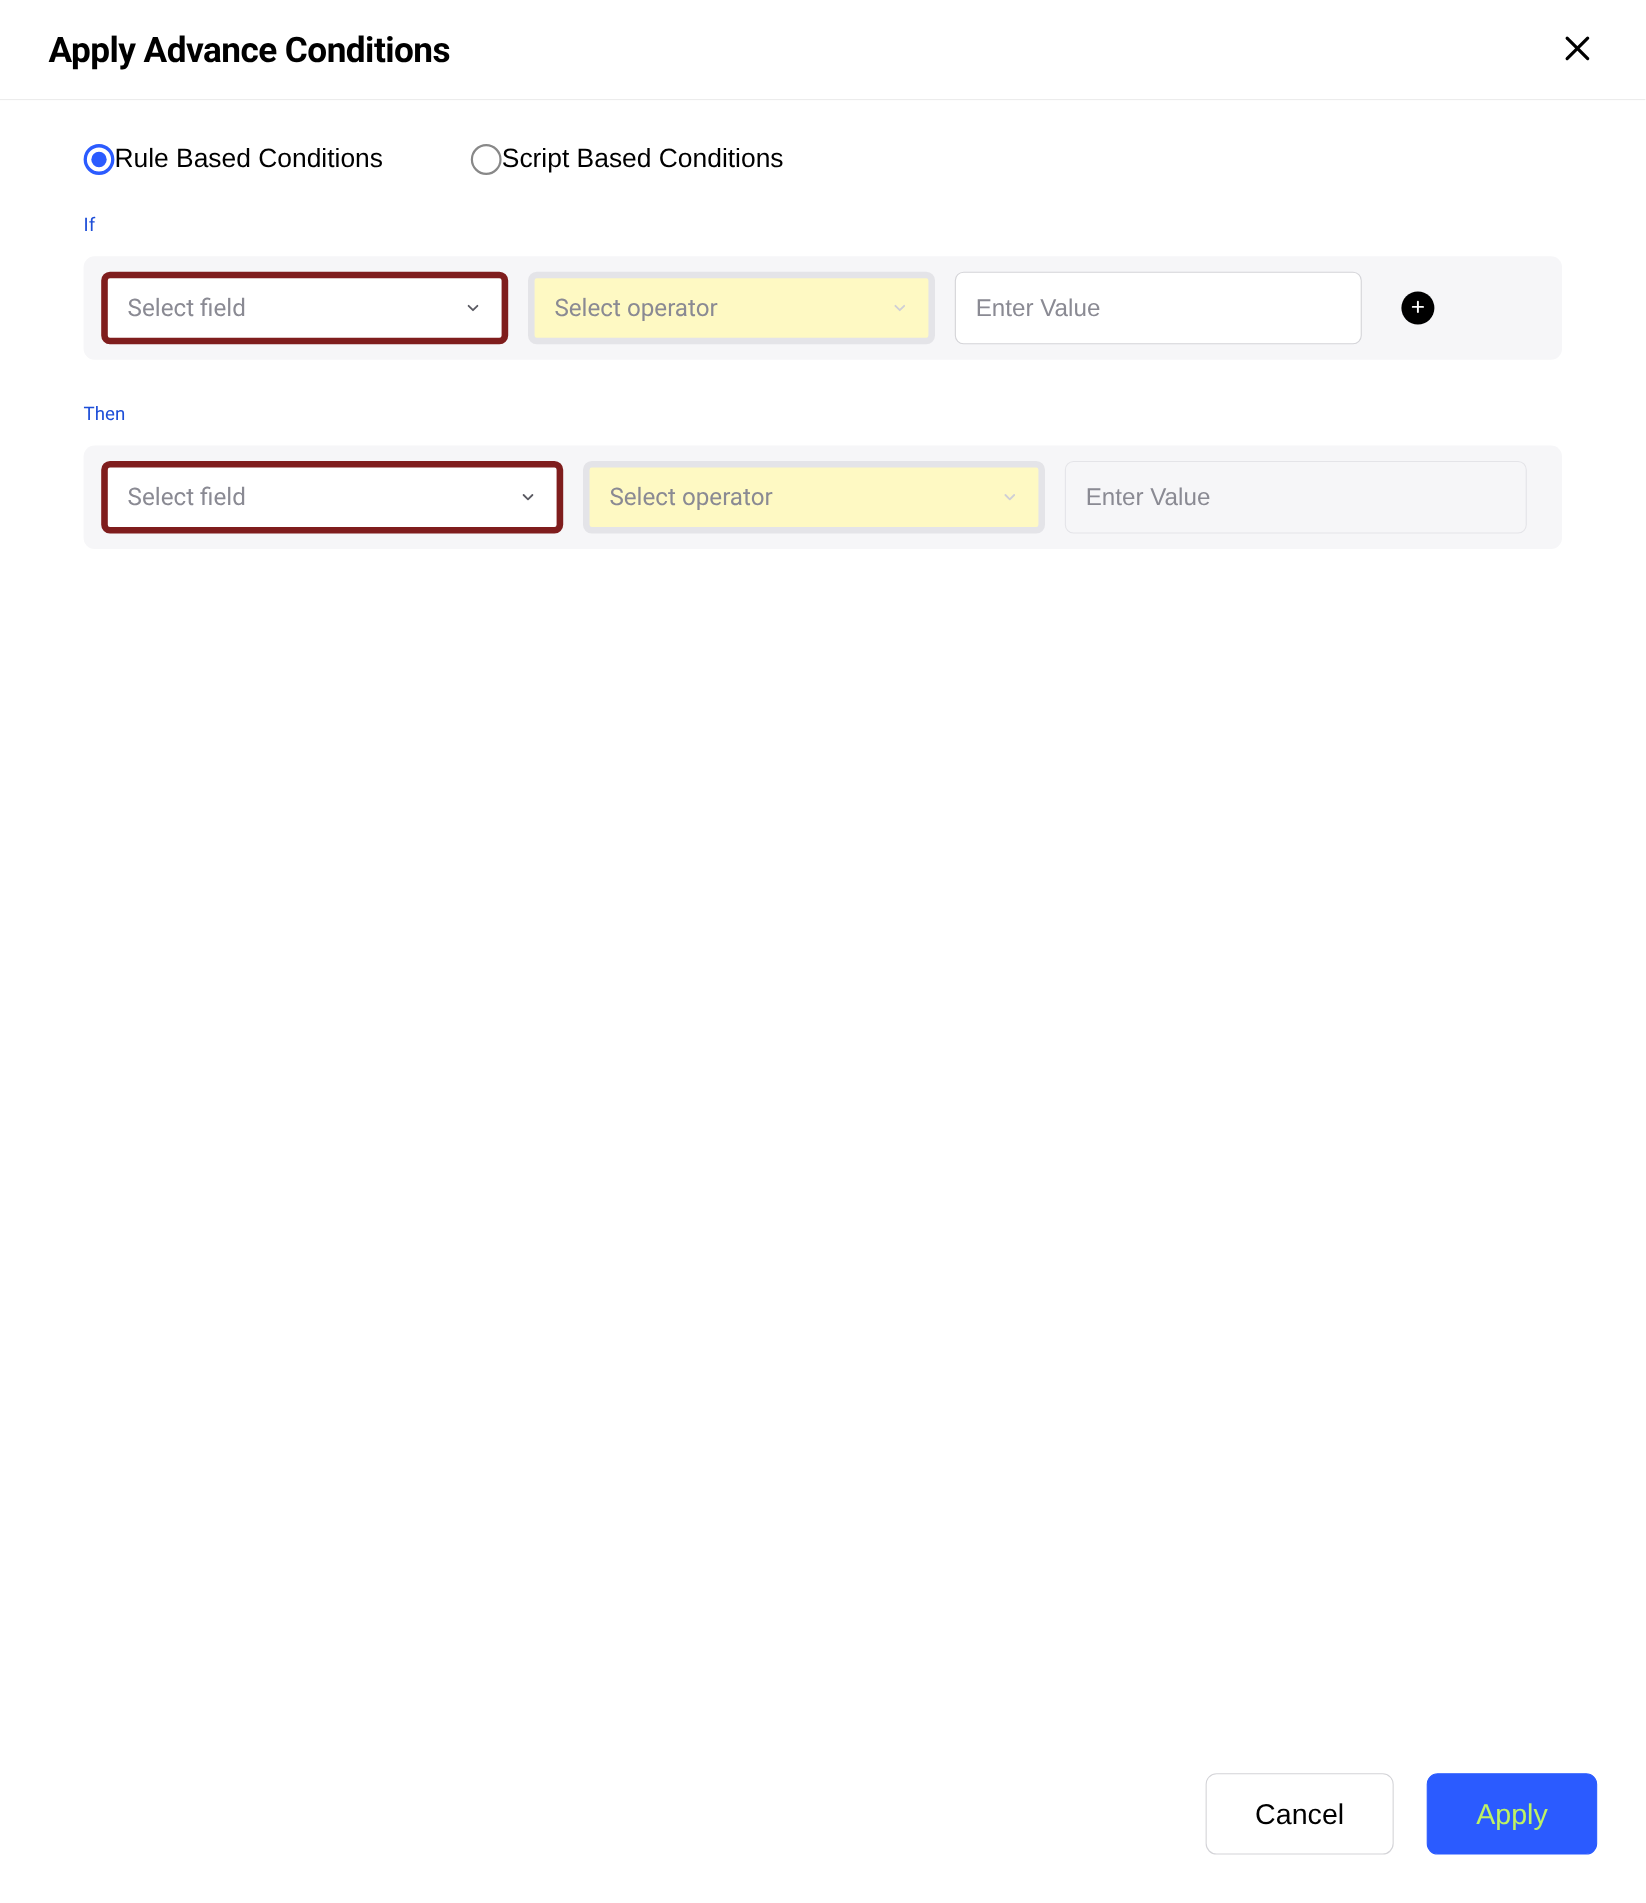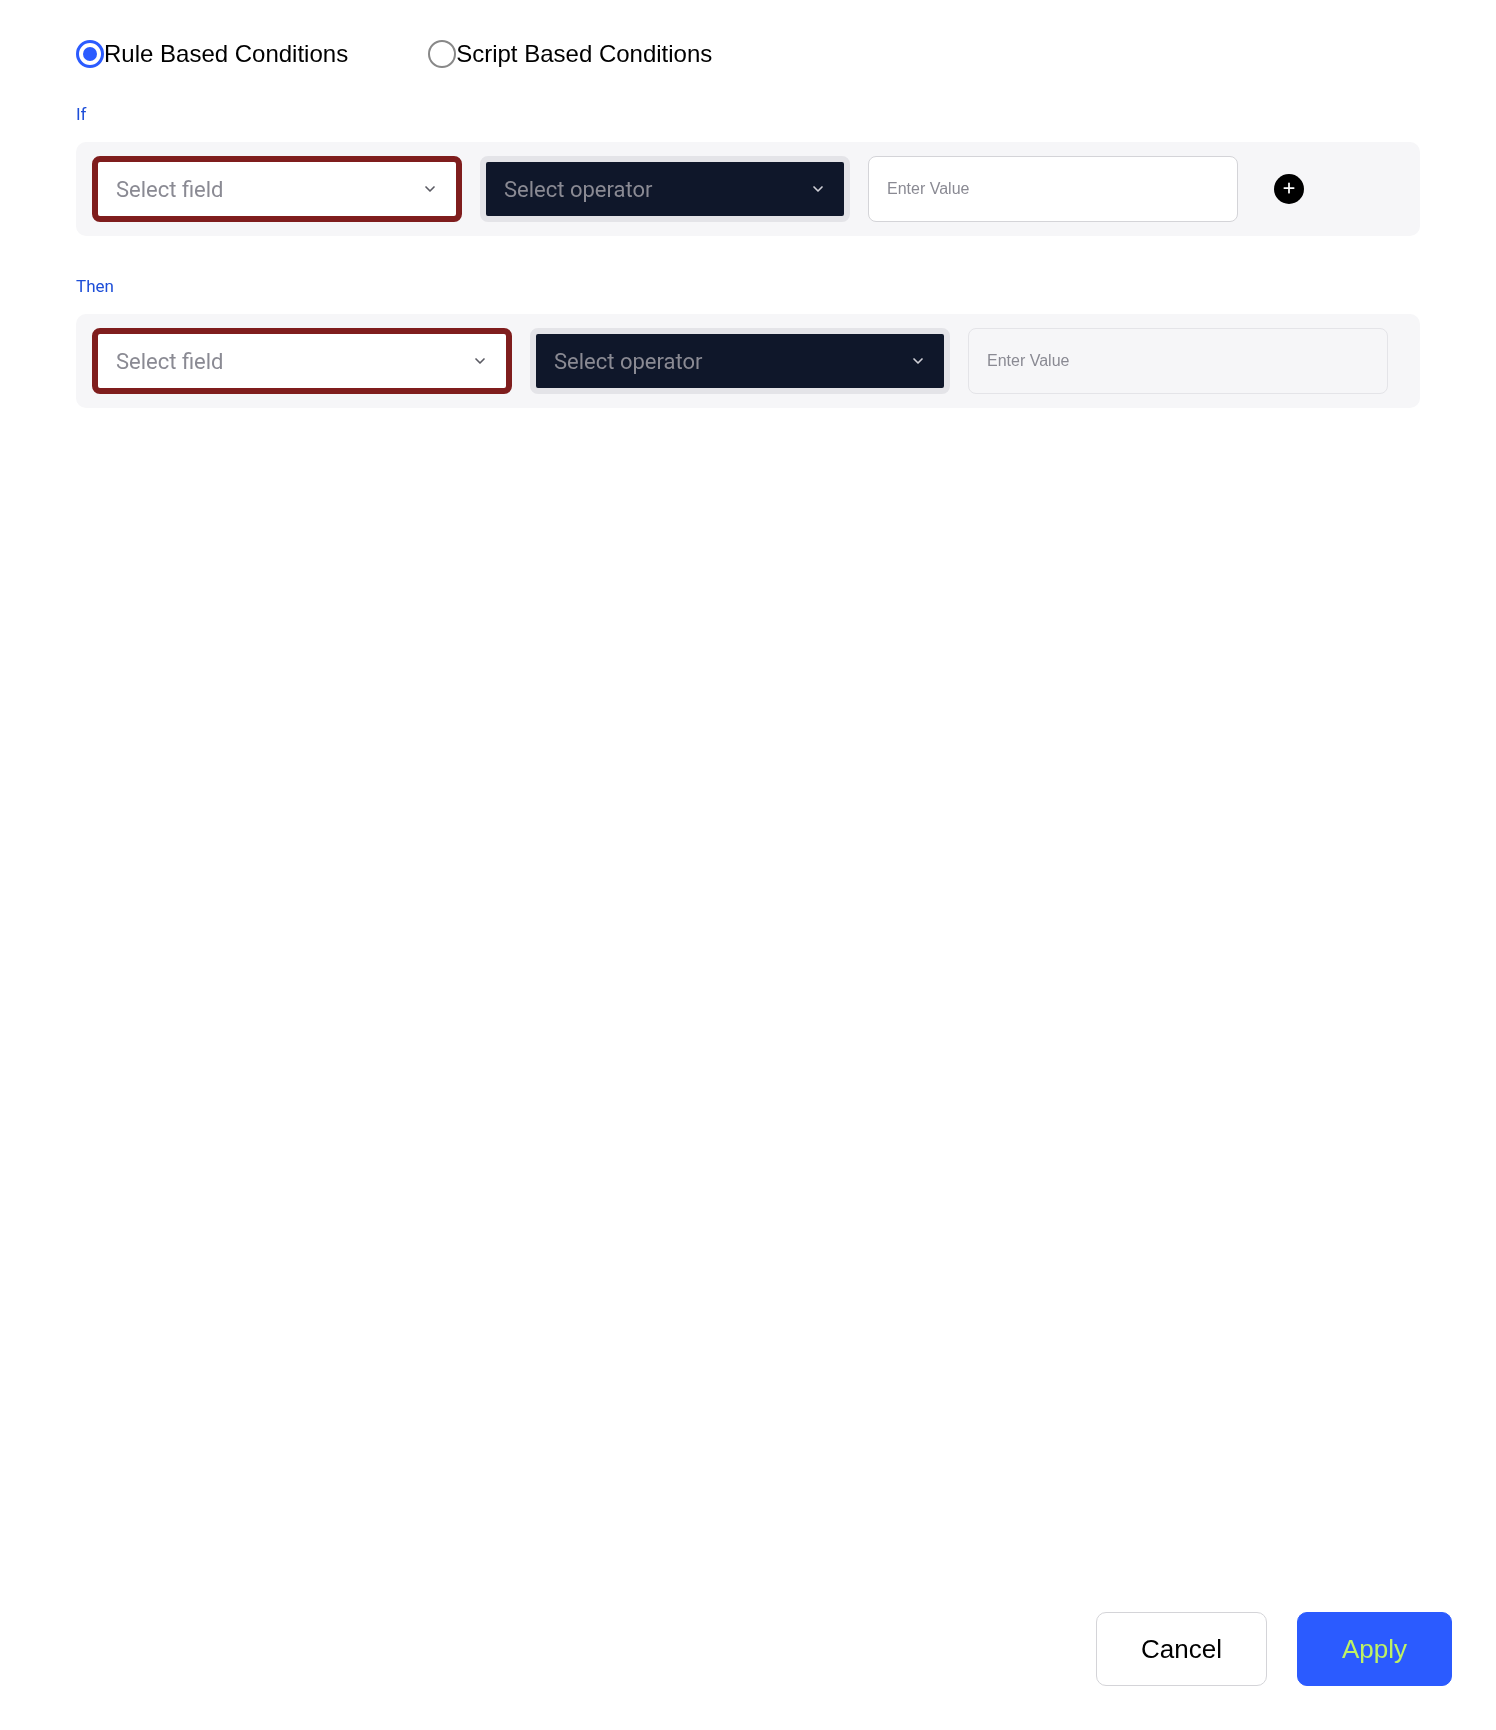--- a/index.html
+++ b/index.html
@@ -112,21 +112,21 @@
       border-radius: 8px;
       height: 66px;
       display: flex;
       align-items: center;
       padding: 0 46px 0 18px;
       cursor: pointer;
       font-size: 22px;
       color: #8a8a93;
     }
     .select-wrap.disabled {
-      background: #0f172a;
+      background: #fef9c3;
       color: #8a8a93;
       border-color: #e4e4e8;
       cursor: default;
     }
     .chevron {
       position: absolute;
       right: 16px;
       top: 50%;
       transform: translateY(-50%);
       width: 20px;
@@ -144,21 +144,21 @@
       border: 1px solid #d4d4d8;
       border-radius: 8px;
       height: 66px;
     }
     .input-wrap input {
       width: 100%;
       height: 100%;
       border: none;
       background: transparent;
       padding: 0 18px;
-      font-size: 16px;
+      font-size: 22px;
       color: #000;
       outline: none;
     }
     .input-wrap input::placeholder {
       color: #8a8a93;
     }
     .input-wrap.disabled {
       background: #f6f6f8;
       border-color: #e4e4e8;
     }
@@ -215,20 +215,31 @@
       background: #2b5bff;
       border: 1px solid #2b5bff;
       color: #bef264;
     }
   </style>
 </head>
 <body>
 
 <div class="modal">
 
+  <div class="modal-header">
+    <div class="modal-title">Apply Advance Conditions</div>
+    <button class="close-btn">
+      <span>
+        <svg viewBox="0 0 24 24" fill="none" stroke="#000" stroke-width="2.5" stroke-linecap="round">
+          <line x1="4" y1="4" x2="20" y2="20"></line>
+          <line x1="20" y1="4" x2="4" y2="20"></line>
+        </svg>
+      </span>
+    </button>
+  </div>
 
   <div class="modal-body">
 
     <div class="radio-row">
       <button class="radio-option">
         <span class="radio-circle selected">
           <span class="radio-dot"></span>
         </span>
         <span class="radio-label">Rule Based Conditions</span>
       </button>

